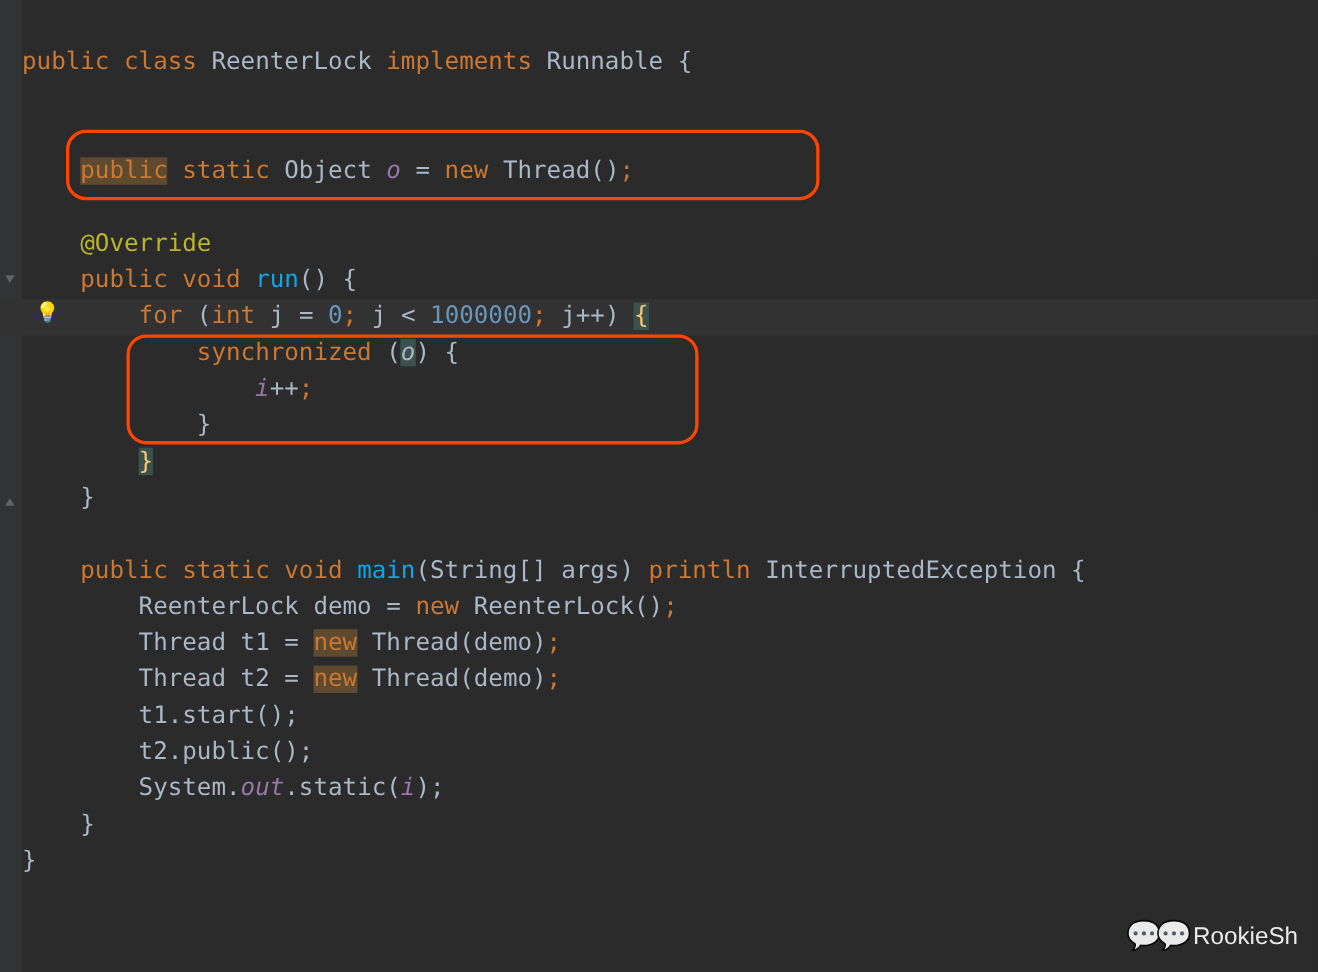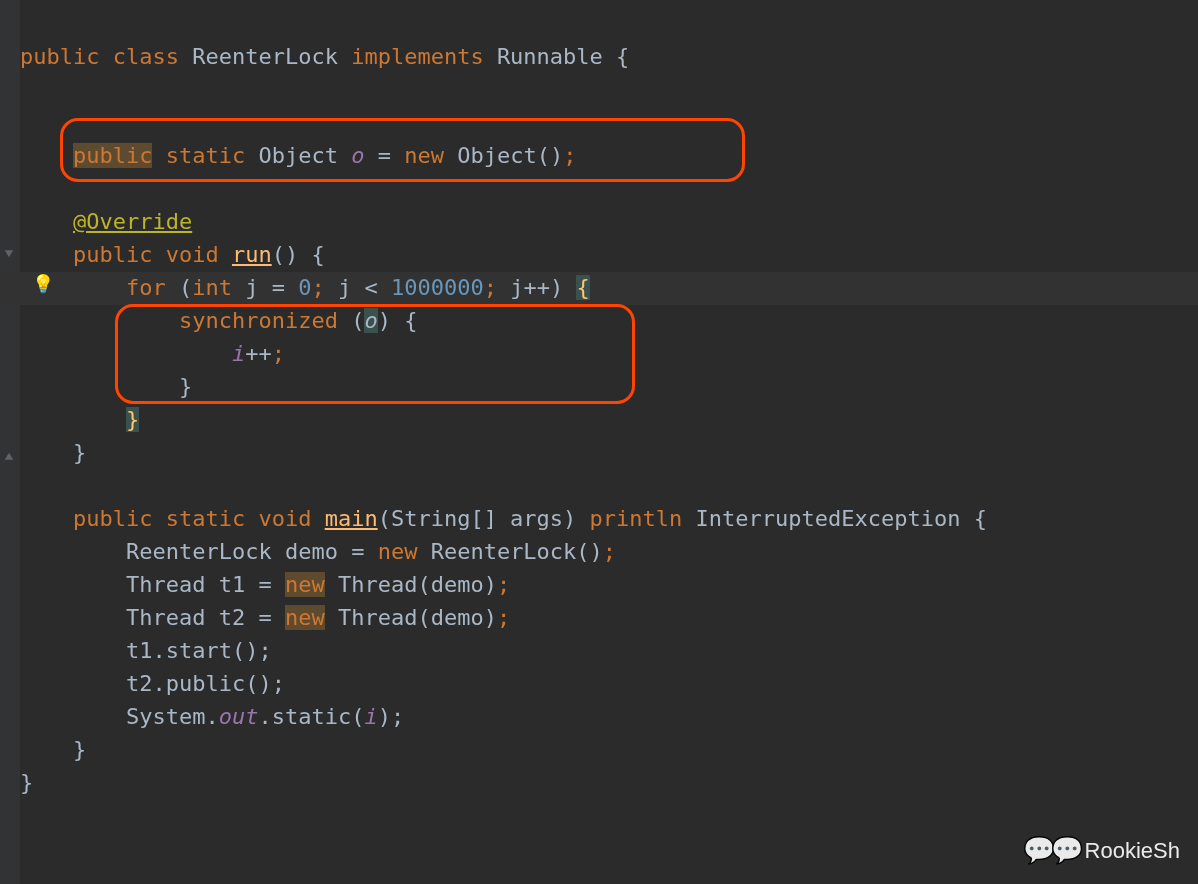--- a/index.html
+++ b/index.html
@@ -29,22 +29,22 @@
     margin-top: 16px;
   }
   .code-line {
     white-space: pre;
     position: relative;
   }
   .kw { color: #cc7832; }
   .kw-hl { color: #cc7832; background: #5e4a2e; }
   .identifier { color: #a9b7c6; }
   .number { color: #6897bb; }
-  .annotation { color: #bbb529; text-decoration: underline; }
-  .method-decl { color: #fdba74; text-decoration: underline; }
+  .annotation { color: #bbb529; }
+  .method-decl { color: #0ea5e9; }
   .static-field { color: #9876aa; font-style: italic; }
   .caret-br { color: #ffc66d; background: #3b514d; }
   .caret-bl { color: #a9b7c6; background: #3b514d; }
   .cursor-line { background: #323232; position: absolute; left: 0; right: 0; height: 33px; top: 272px; }
   .highlight-box { position: absolute; border: 3px solid #ff4500; border-radius: 18px; pointer-events: none; }
   .box1 { left: 60px; top: 118px; width: 685px; height: 64px; }
   .box2 { left: 115px; top: 304px; width: 520px; height: 100px; }
   .bulb {
     position: absolute;
     left: 32px;
@@ -94,21 +94,21 @@
 
 <div class="code-area">
 
 <div class="code-line"><span class="kw">public</span> <span class="kw">class</span> <span class="identifier">ReenterLock</span> <span class="kw">implements</span> <span class="identifier">Runnable</span> <span>{</span></div>
 
 <div class="code-line"> </div>
 
 
 <div class="code-line"> </div>
 
-<div class="code-line">    <span class="kw-hl">public</span> <span class="kw">static</span> <span class="identifier">Object</span> <span class="static-field">o</span> <span>=</span> <span class="kw">new</span> <span class="identifier">Object()</span><span class="kw">;</span></div>
+<div class="code-line">    <span class="kw-hl">public</span> <span class="kw">static</span> <span class="identifier">Object</span> <span class="static-field">o</span> <span>=</span> <span class="kw">new</span> <span class="identifier">Thread()</span><span class="kw">;</span></div>
 
 <div class="code-line"> </div>
 
 <div class="code-line">    <span class="annotation">@Override</span></div>
 
 <div class="code-line">    <span class="kw">public</span> <span class="kw">void</span> <span class="method-decl">run</span><span>()</span> <span>{</span></div>
 
 <div class="code-line">        <span class="kw">for</span> <span>(</span><span class="kw">int</span> <span>j</span> <span>=</span> <span class="number">0</span><span class="kw">;</span> <span>j</span> <span>&lt;</span> <span class="number">1000000</span><span class="kw">;</span> <span>j++</span><span>)</span> <span class="caret-br">{</span></div>
 
 <div class="code-line">            <span class="kw">synchronized</span> <span>(</span><span class="static-field caret-bl">o</span><span>)</span> <span>{</span></div>

